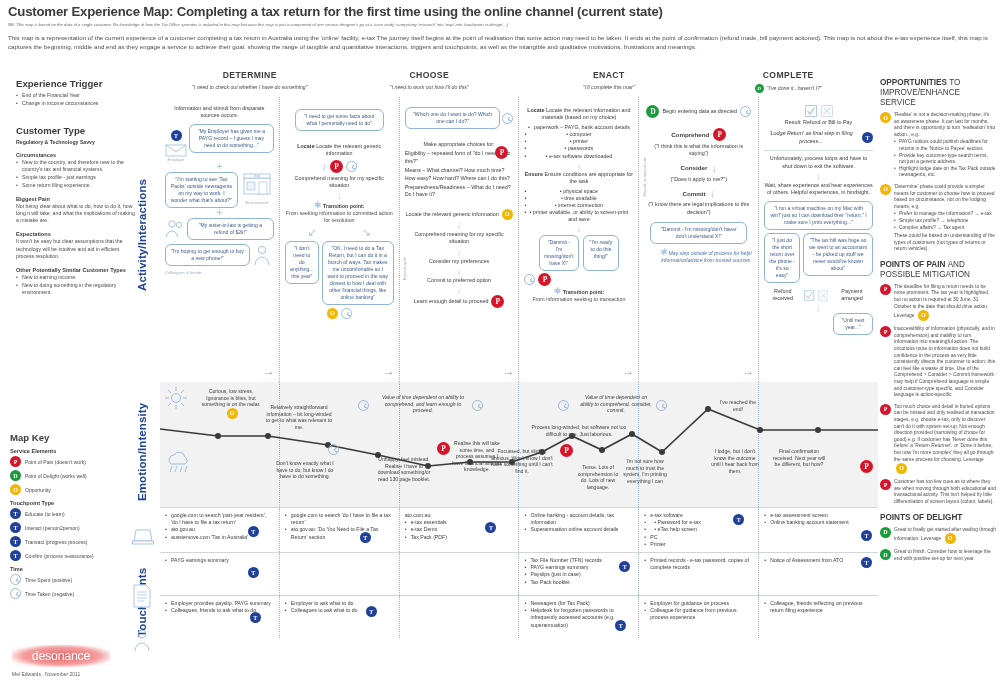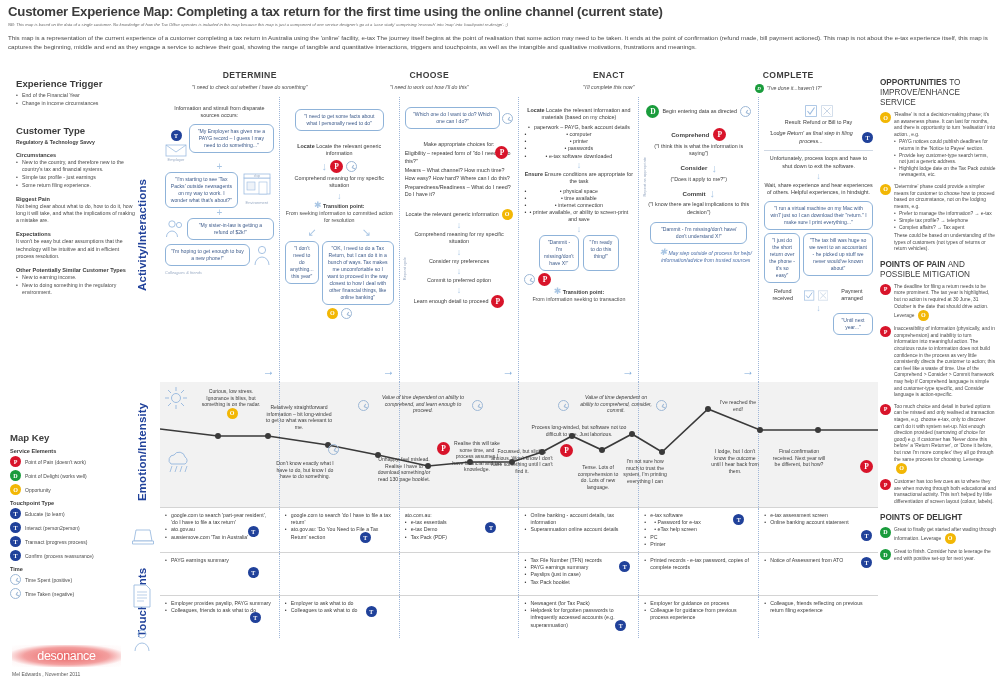--- a/index.html
+++ b/index.html
@@ -74,21 +74,21 @@
   }
   .clockw:after {
     content: ""; position: absolute; width: 3.6px; height: 0.9px; background: #9db8d6;
     top: 5px; left: 5px; transform-origin: left center; transform: rotate(25deg);
   }
   .clockw.neg { border-color: #9db8d6; }
 
   
   .logo-wrap { position: absolute; left: 12px; top: 645px; width: 120px; }
   .logo {
-    width: 109px; height: 22px; position: relative;
+    width: 98px; height: 22px; position: relative;
     background: radial-gradient(ellipse at 50% 50%, rgba(230,70,70,0.85) 0%, rgba(235,95,95,0.6) 55%, rgba(250,200,200,0.12) 78%, rgba(255,255,255,0) 100%);
     display: flex; align-items: center; justify-content: center;
   }
   .logo .txt { font-size: 12.5px; letter-spacing: -0.3px; font-family:"Liberation Sans", sans-serif; }
   .logo .txt .a { color: #ffffff; font-weight: normal; }
   .logo .txt .b { color: #ffffff; font-weight: normal; }
   .credit { font-size: 5px; color: #5a5a5a; margin-top: 4px; }
 
   
   .vlabel {

